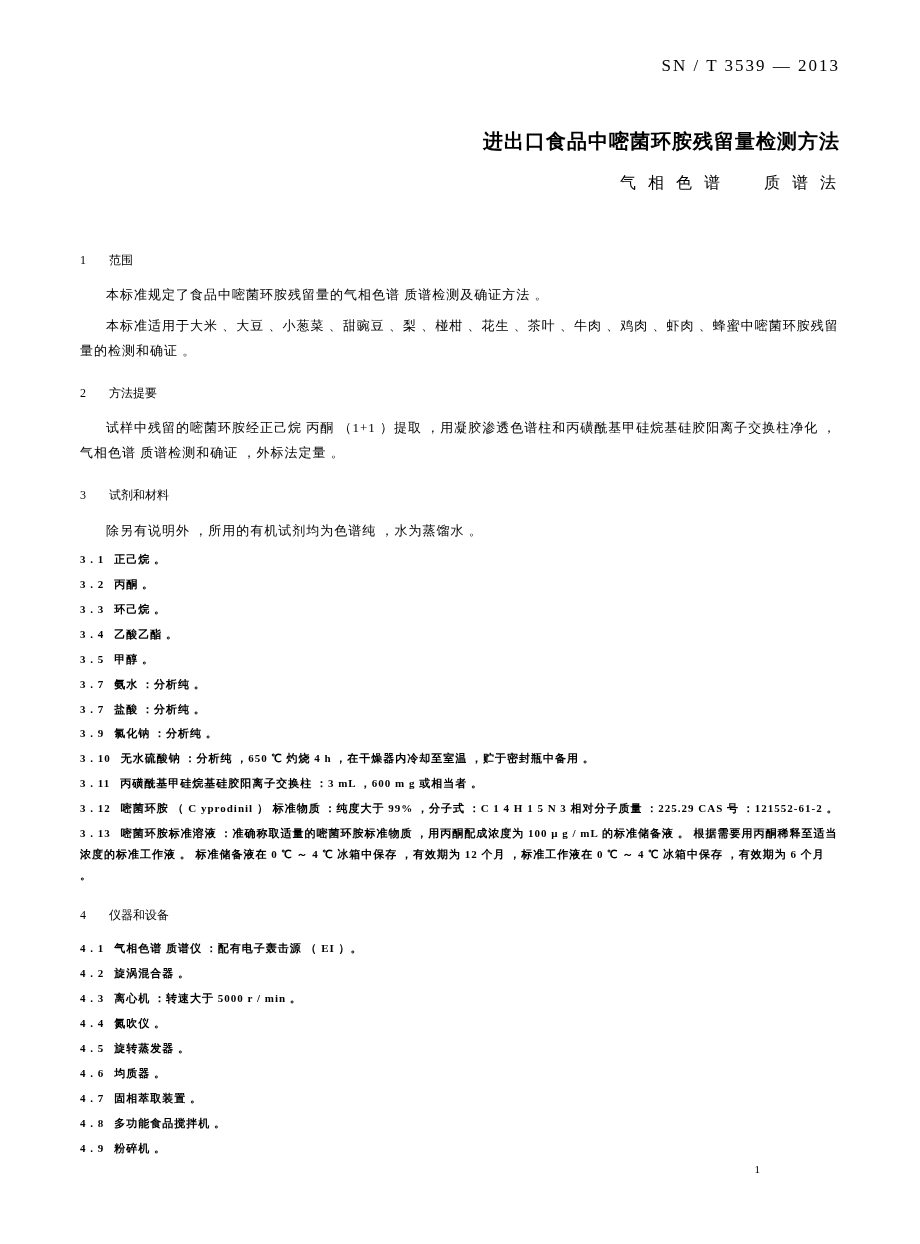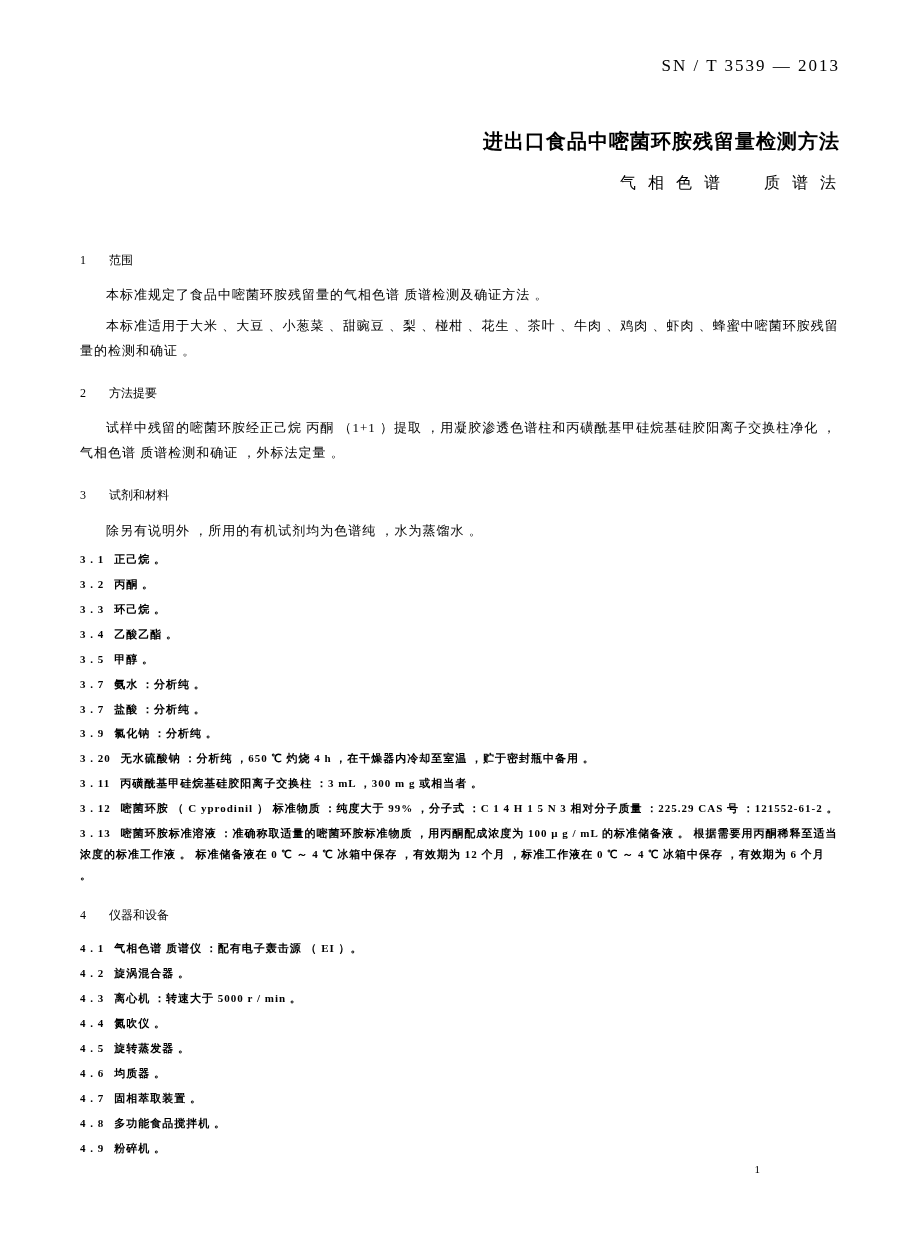--- a/index.html
+++ b/index.html
@@ -91,22 +91,22 @@
   <p class="body-text">除另有说明外          ，所用的有机试剂均为色谱纯                  ，水为蒸馏水        。</p>
 
   <p class="item"><span class="num">3 . 1</span><span>正己烷    。</span></p>
   <p class="item"><span class="num">3 . 2</span><span>丙酮    。</span></p>
   <p class="item"><span class="num">3 . 3</span><span>环己烷    。</span></p>
   <p class="item"><span class="num">3 . 4</span><span>乙酸乙酯      。</span></p>
   <p class="item"><span class="num">3 . 5</span><span>甲醇   。</span></p>
   <p class="item"><span class="num">3 . 7</span><span>氨水   ：分析纯    。</span></p>
   <p class="item"><span class="num">3 . 7</span><span>盐酸   ：分析纯    。</span></p>
   <p class="item"><span class="num">3 . 9</span><span>氯化钠    ：分析纯    。</span></p>
-  <p class="item"><span class="num">3 . 20</span><span>无水硫酸钠        ：分析纯    ，650 ℃    灼烧    4 h  ，在干燥器内冷却至室温              ，贮于密封瓶中备用              。</span></p>
-  <p class="item"><span class="num">3 . 11</span><span>丙磺酰基甲硅烷基硅胶阳离子交换柱                    ：3 mL   ，300 m    g   或相当者      。</span></p>
+  <p class="item"><span class="num">3 . 10</span><span>无水硫酸钠        ：分析纯    ，650 ℃    灼烧    4 h  ，在干燥器内冷却至室温              ，贮于密封瓶中备用              。</span></p>
+  <p class="item"><span class="num">3 . 11</span><span>丙磺酰基甲硅烷基硅胶阳离子交换柱                    ：3 mL   ，600 m    g   或相当者      。</span></p>
   <p class="item"><span class="num">3 . 12</span><span>嘧菌环胺     （ C yprodinil      ） 标准物质     ：纯度大于       99%    ，分子式      ：C 1 4   H 1 5   N 3    相对分子质量          ：225.29  CAS   号  ：121552-61-2          。</span></p>
   <p class="item"><span class="num">3 . 13</span><span>嘧菌环胺标准溶液          ：准确称取适量的嘧菌环胺标准物质                    ，用丙酮配成浓度为            100      μ g / mL    的标准储备液    。   根据需要用丙酮稀释至适当浓度的标准工作液                      。   标准储备液在         0 ℃   ～ 4 ℃   冰箱中保存        ，有效期为    12   个月   ，标准工作液在          0 ℃   ～ 4 ℃   冰箱中保存       ，有效期为        6  个月  。</span></p>
 
   <div class="sec-head">
     <span class="num">4</span>
     <span>仪器和设备</span>
   </div>
 
   <p class="item"><span class="num">4 . 1</span><span>气相色谱        质谱仪    ：配有电子轰击源         （ EI   ）。</span></p>
   <p class="item"><span class="num">4 . 2</span><span>旋涡混合器        。</span></p>

